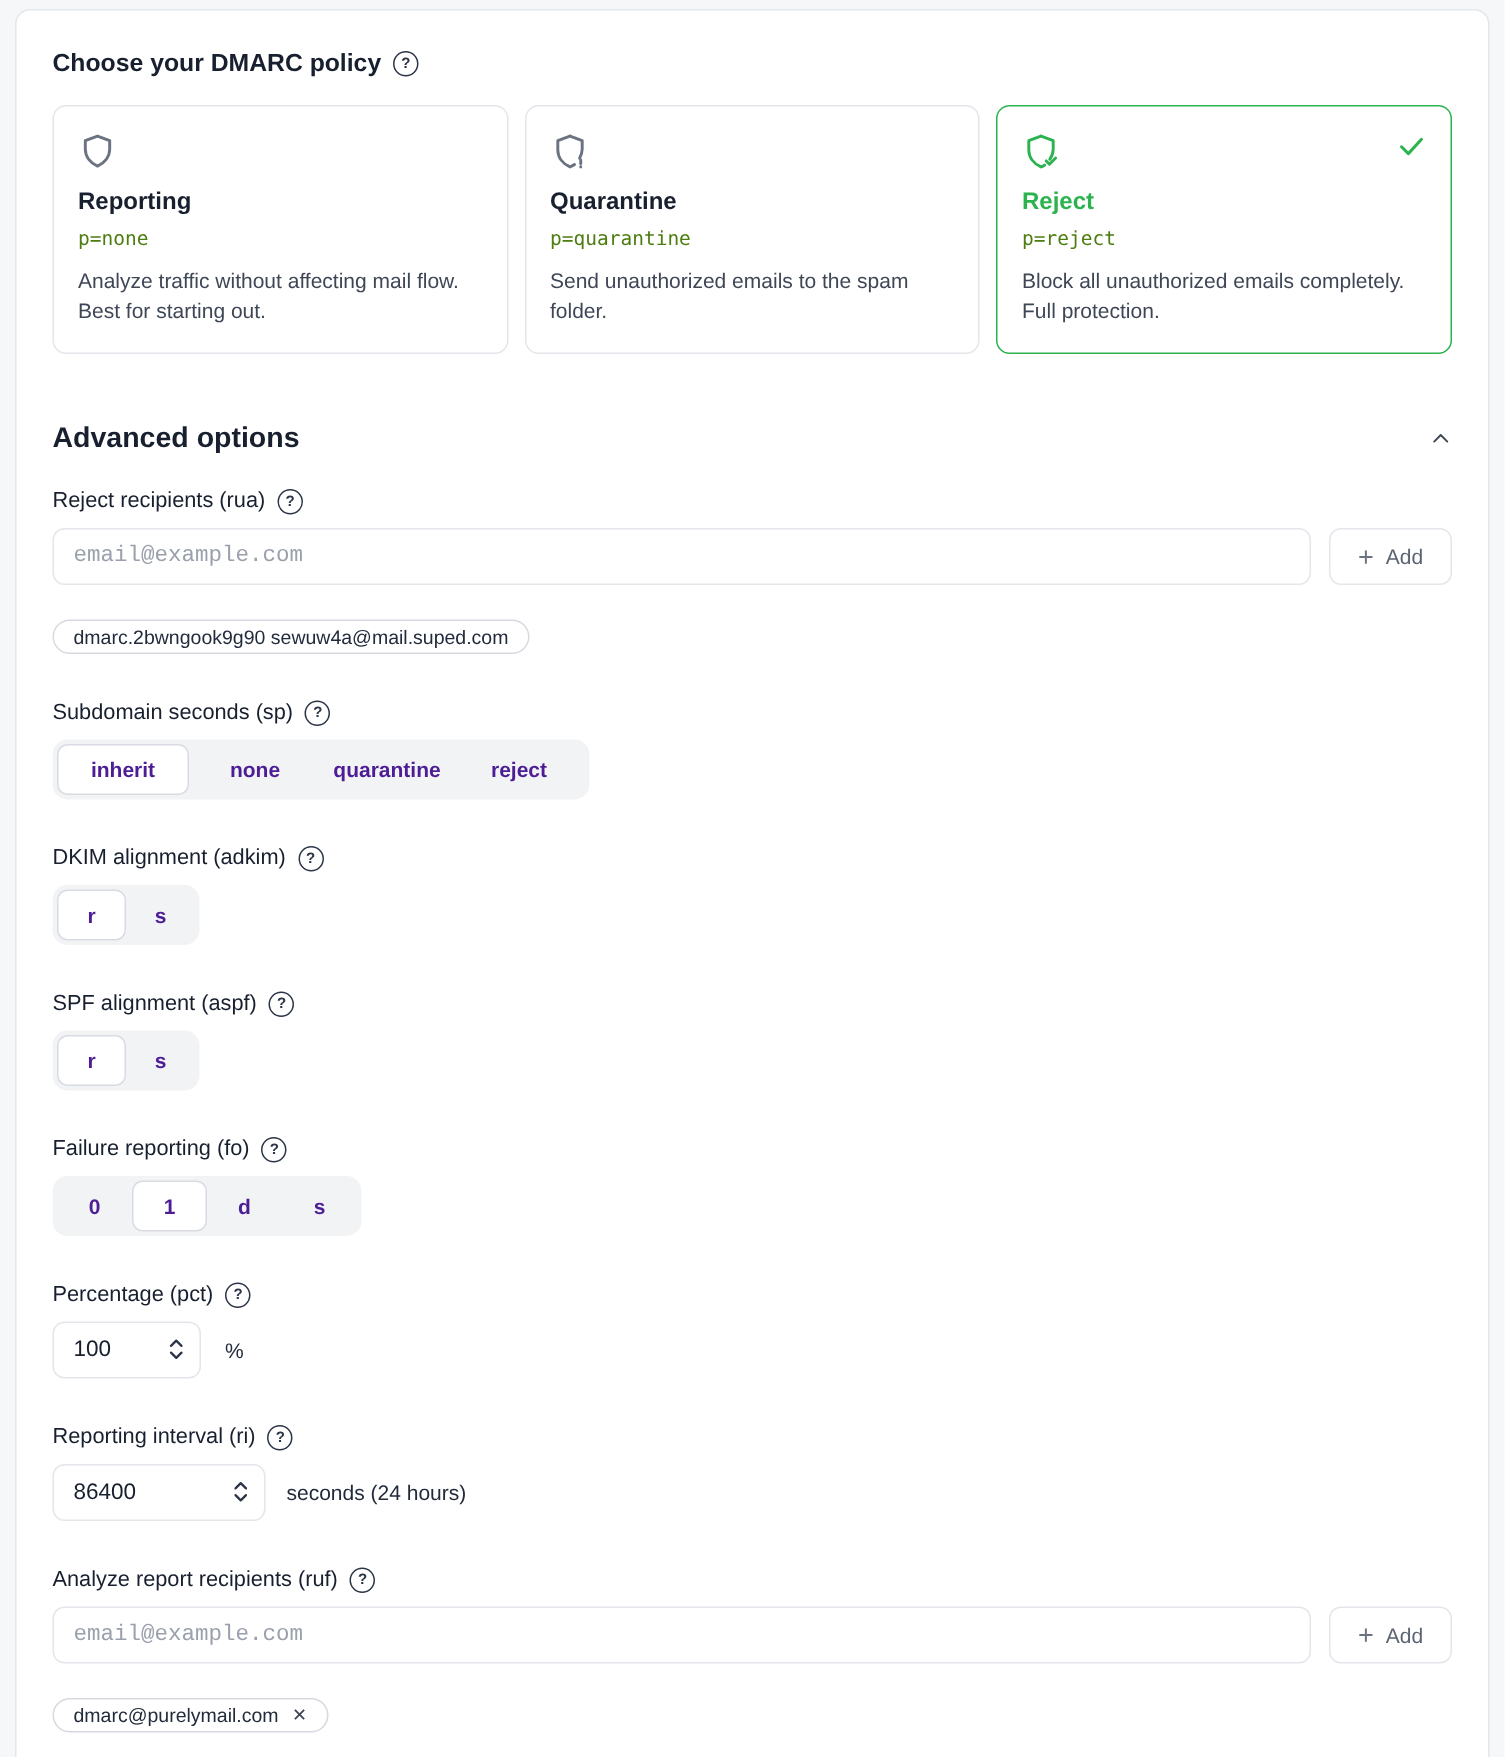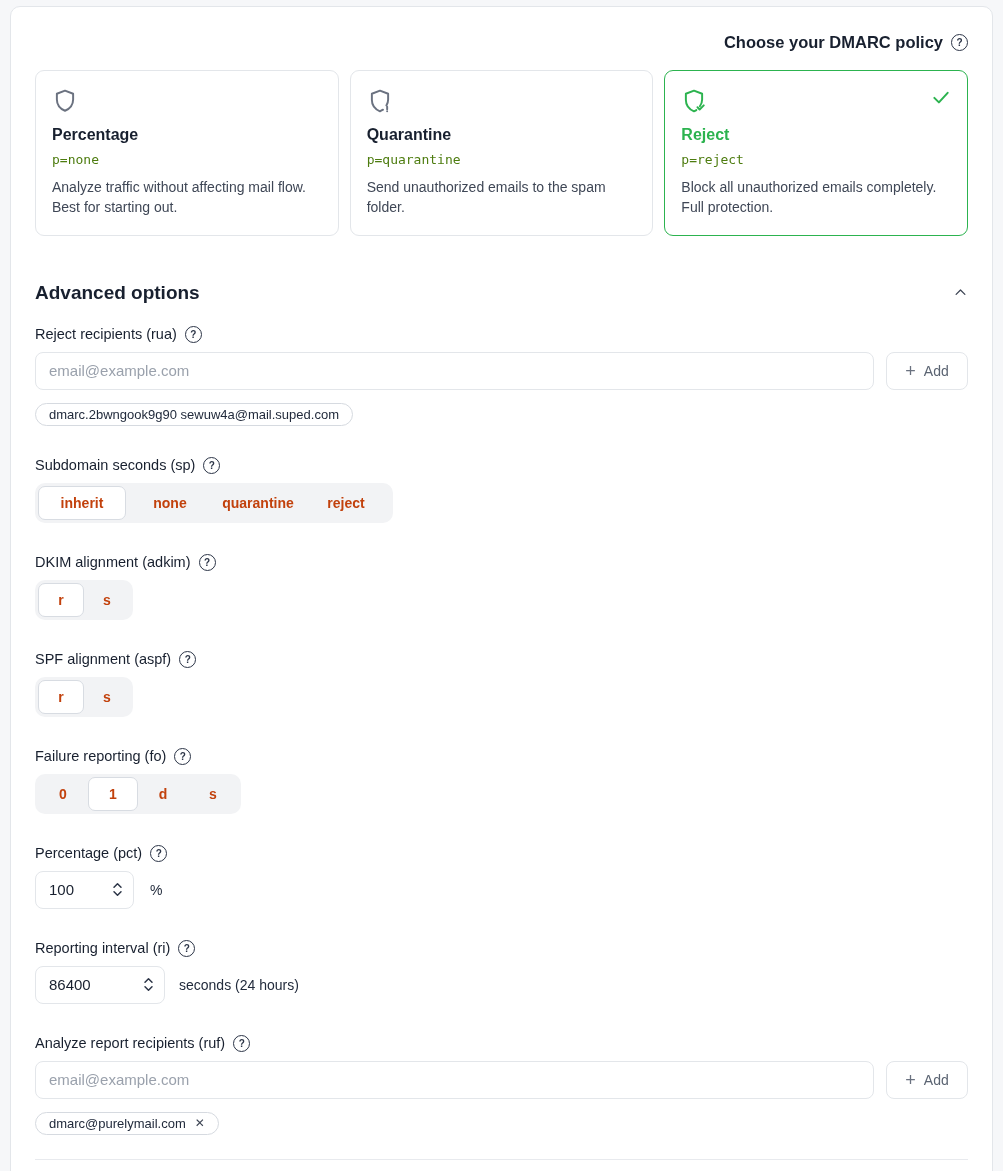--- a/index.html
+++ b/index.html
@@ -18,21 +18,20 @@
     min-height: 1154px;
     padding: 26px 24px 24px 24px;
   }
   .page-title {
     font-size: 16.5px;
     font-weight: 700;
     display: flex;
     align-items: center;
     gap: 8px;
     margin-bottom: 18px;
-    justify-content: flex-end;
   }
   .help {
     width: 17px; height: 17px;
     border: 1.4px solid #2c3547;
     border-radius: 50%;
     display: inline-flex;
     align-items: center;
     justify-content: center;
     font-size: 10px;
     font-weight: 700;
@@ -88,21 +87,21 @@
     margin-bottom: 9px;
   }
   .input-row { display: flex; gap: 12px; align-items: center; }
   .text-input {
     flex: 1;
     height: 38px;
     border: 1px solid #e3e6ea;
     border-radius: 8px;
     padding: 0 13px;
     font-size: 15px;
-    font-family: Liberation Sans, sans-serif;
+    font-family: Liberation Mono, monospace;
     color: #0369a1;
     outline: none;
   }
   .text-input::placeholder { color: #9aa1ac; }
   .add-btn {
     width: 82px;
     height: 38px;
     border: 1px solid #e3e6ea;
     border-radius: 8px;
     background: #fff;
@@ -110,21 +109,21 @@
     align-items: center;
     justify-content: center;
     gap: 8px;
     font-size: 14px;
     font-weight: 500;
     color: #5b6472;
     cursor: pointer;
     font-family: "Liberation Sans", sans-serif;
   }
   .plus { font-size: 18px; font-weight: 400; color: #6b7280; line-height: 1; }
-  .chips { margin-top: 13px; display: flex; gap: 8px; }
+  .chips { margin-top: 23px; display: flex; gap: 8px; }
   .chip {
     display: inline-flex;
     align-items: center;
     gap: 9px;
     border: 1px solid #d6dae0;
     border-radius: 999px;
     padding: 4px 13px;
     font-size: 13px;
     font-weight: 500;
     color: #222b3c;
@@ -136,21 +135,21 @@
   .segmented {
     display: inline-flex;
     background: #f2f3f5;
     border-radius: 10px;
     padding: 3px;
   }
   .seg-opt {
     padding: 8px 0;
     font-size: 14px;
     font-weight: 600;
-    color: #c2410c;
+    color: #4c1d95;
     text-align: center;
     border-radius: 7px;
     border: 1px solid transparent;
     cursor: pointer;
   }
   .seg-opt.selected { background: #fff; border-color: #d8dce2; }
   .w90 { width: 88px; }
   .w45 { width: 46px; }
   .w50 { width: 50px; }
   
@@ -184,21 +183,21 @@
   </div>
 
   <div class="cards">
 
     <div class="card">
       <div class="icon-row">
         <svg width="26" height="26" viewBox="0 0 24 24" fill="none" stroke="#6b7280" stroke-width="1.8" stroke-linecap="round" stroke-linejoin="round">
           <path d="M12 2.5l7.5 2.8v5.2c0 4.8-3.2 8.6-7.5 10.5-4.3-1.9-7.5-5.7-7.5-10.5V5.3L12 2.5z"></path>
         </svg>
       </div>
-      <div class="card-title">Percentage</div>
+      <div class="card-title">Reporting</div>
       <div class="card-tag">p=none</div>
       <div class="card-desc">Analyze traffic without affecting mail flow. Best for starting out.</div>
     </div>
 
     <div class="card">
       <div class="icon-row">
         <svg width="26" height="26" viewBox="0 0 24 24" fill="none" stroke="#6b7280" stroke-width="1.8" stroke-linecap="round" stroke-linejoin="round">
           <path d="M12 2.5l7.5 2.8v5.2c0 2.1-.6 4-1.6 5.6M14.8 20c-.9.6-1.8 1-2.8 1.5-4.3-1.9-7.5-5.7-7.5-10.5V5.3L12 2.5"></path>
           <line x1="18.6" y1="17.2" x2="18.6" y2="19.6"></line>
           <line x1="18.6" y1="21.4" x2="18.6" y2="21.5"></line>
@@ -324,21 +323,21 @@
       <span class="suffix">%</span>
     </div>
   </div>
 
   <div class="group">
     <div class="field-label">
       <span>Reporting interval (ri)</span>
       <span class="help">?</span>
     </div>
     <div class="input-row" style="gap:0;">
-      <div class="num-box" style="width:130px;gap:41px;">
+      <div class="num-box" style="width:142px;gap:41px;">
         <span class="num-val">86400</span>
         <span class="spinner">
           <svg width="11" height="7" viewBox="0 0 12 8" fill="none" stroke="#2c3547" stroke-width="1.7" stroke-linecap="round" stroke-linejoin="round">
               <polyline points="2,6 6,2 10,6"></polyline>
             </svg>
           <svg width="11" height="7" viewBox="0 0 12 8" fill="none" stroke="#2c3547" stroke-width="1.7" stroke-linecap="round" stroke-linejoin="round">
               <polyline points="2,2 6,6 10,2"></polyline>
             </svg>
         </span>
       </div>

